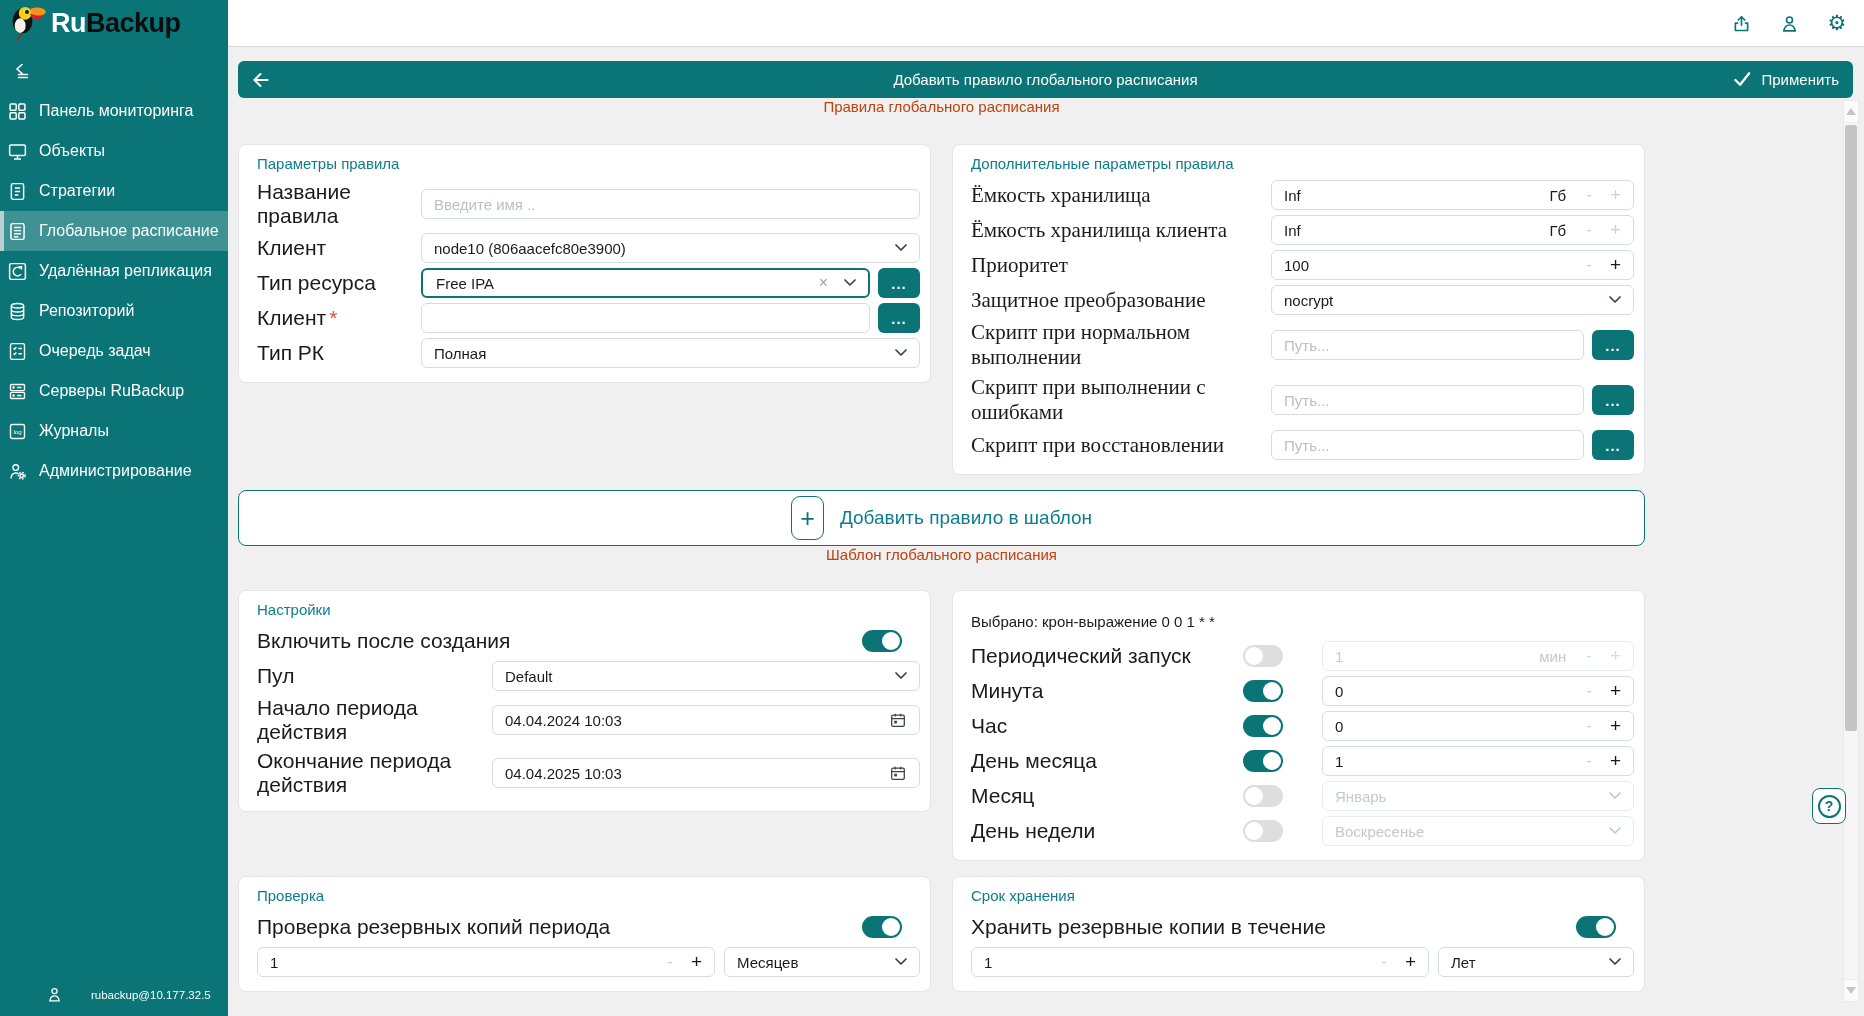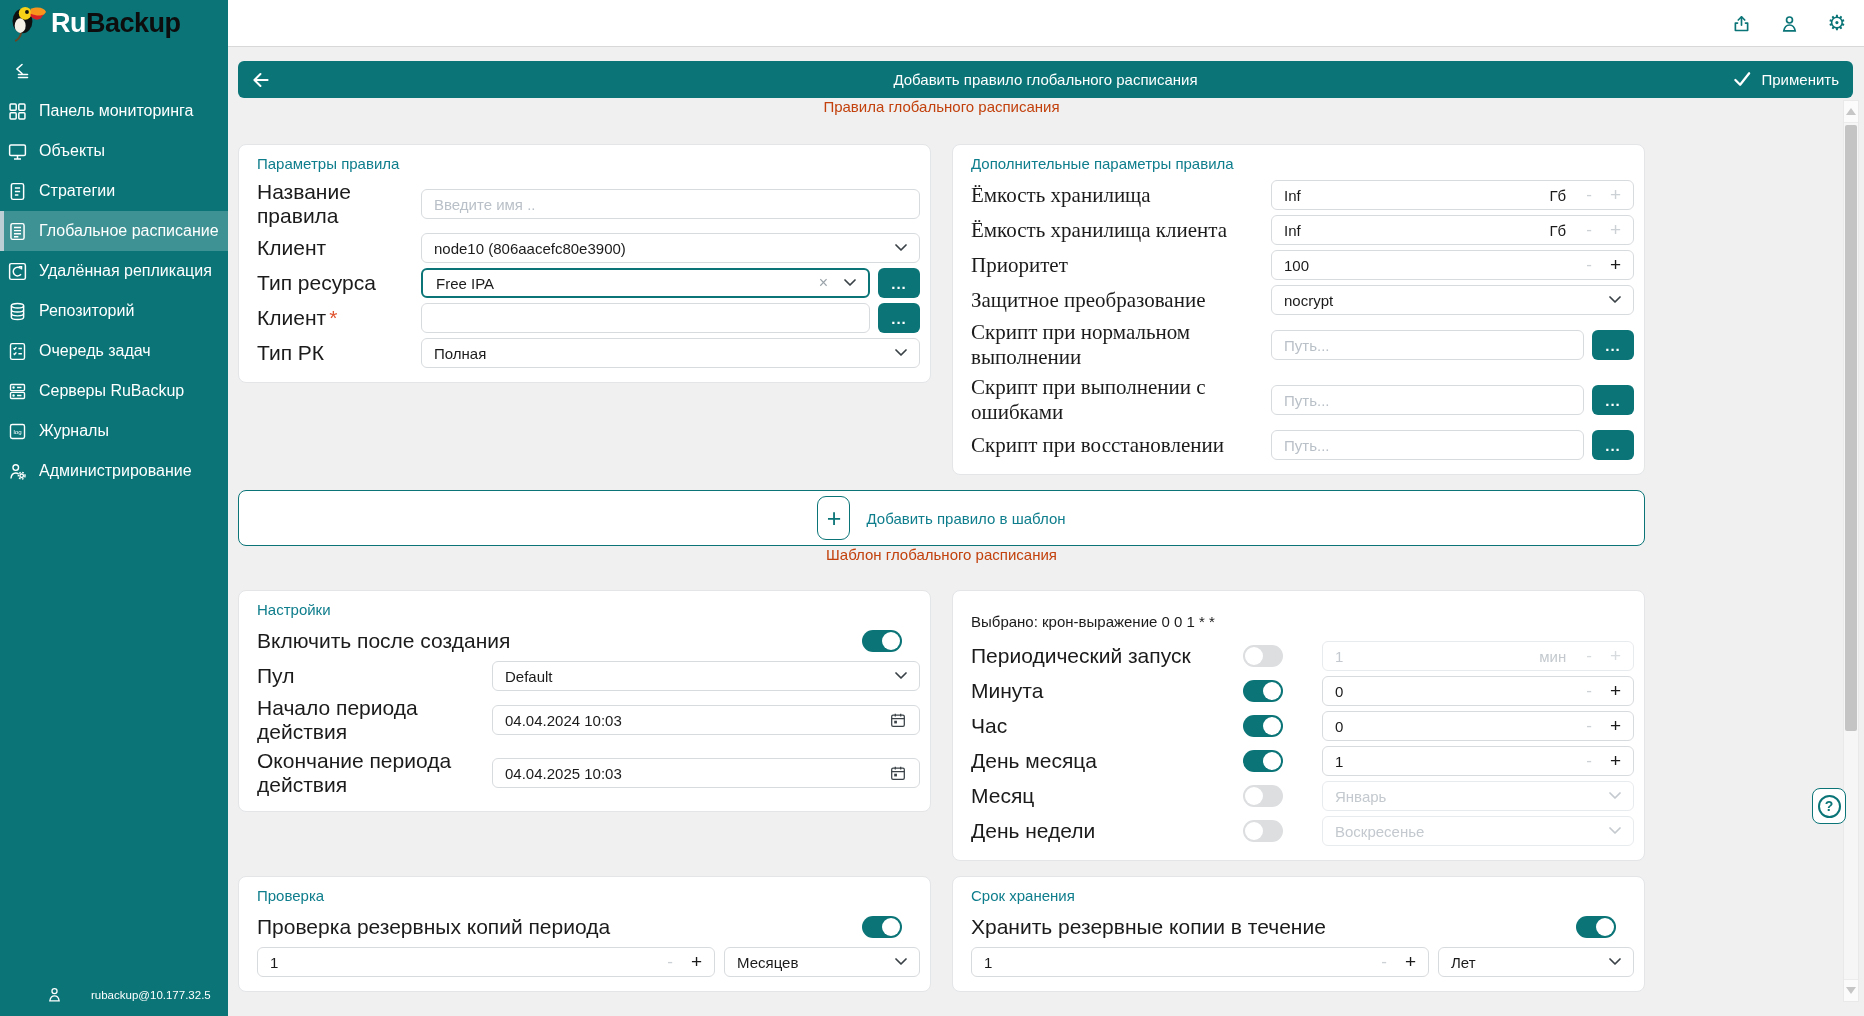--- a/index.html
+++ b/index.html
@@ -72,21 +72,21 @@
   .toggle { width: 40px; height: 22px; border-radius: 11px; background: #0a7477; position: relative; flex: 0 0 40px; cursor: pointer; }
   .toggle .knob { position: absolute; top: 2px; width: 18px; height: 18px; border-radius: 50%; background: #fff; right: 2px; }
   .toggle.off { background: #dcdee0; }
   .toggle.off .knob { left: 2px; right: auto; }
   .tg-right { margin-left: auto; margin-right: 18px; }
 
   .cal-ic { width: 18px; height: 18px; color: #3a4247; margin-left: 10px; flex: 0 0 18px; cursor: pointer; }
 
   .add-box { margin-top: 15px; height: 56px; background: #fff; border: 1px solid #0a7477; border-radius: 8px; display: flex; align-items: center; justify-content: center; gap: 16px; cursor: pointer; }
   .plusbox { width: 33px; height: 44px; border: 1.5px solid #0a7477; border-radius: 9px; color: #0a7477; font-size: 25px; font-weight: 300; display: flex; align-items: center; justify-content: center; }
-  .addtext { color: #0e7d8c; font-size: 15px; }
+  .addtext { color: #0e7d8c; font-size: 19px; }
 
   .cron-line { margin-top: 5px; min-height: 30px; display: flex; align-items: center; font-size: 15px; color: #1b1b1b; }
   .srow-field { margin-left: auto; flex: 0 0 312px; }
   .brow { display: flex; gap: 9px; margin-top: 5px; }
   .unit-select { flex: 0 0 196px; }
 
   
   .help-btn { position: absolute; left: 1812px; top: 788px; width: 34px; height: 36px; background: #fff; border: 1.5px solid #0a7477; border-radius: 8px; display: flex; align-items: center; justify-content: center; cursor: pointer; z-index: 5; }
   .help-circle { width: 23px; height: 23px; border: 2px solid #0a7477; border-radius: 50%; color: #0a7477; font-size: 14px; font-weight: bold; display: flex; align-items: center; justify-content: center; }
   .scrollbar { position: absolute; left: 1843px; top: 100px; width: 16px; height: 902px; background: #f6f6f6; border: 1px solid #e9e9e9; z-index: 4; }

